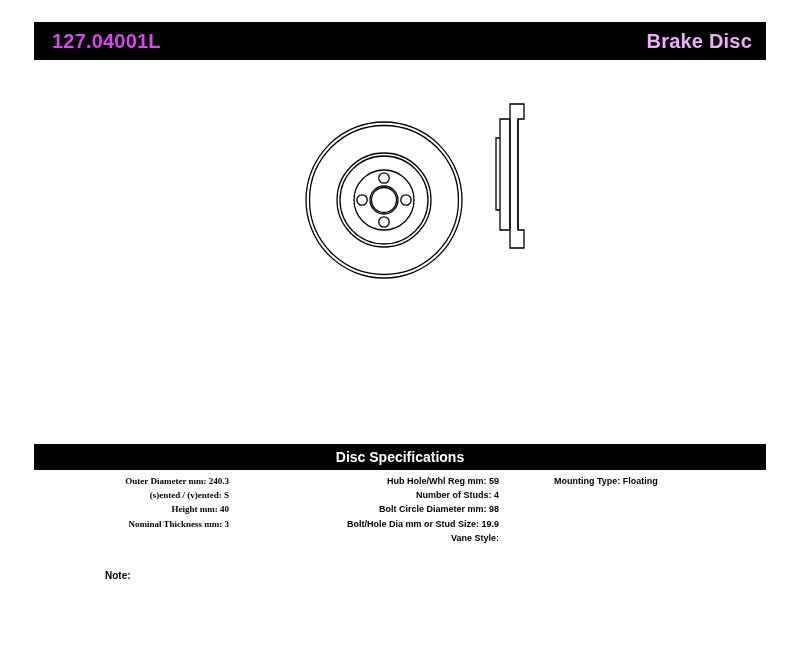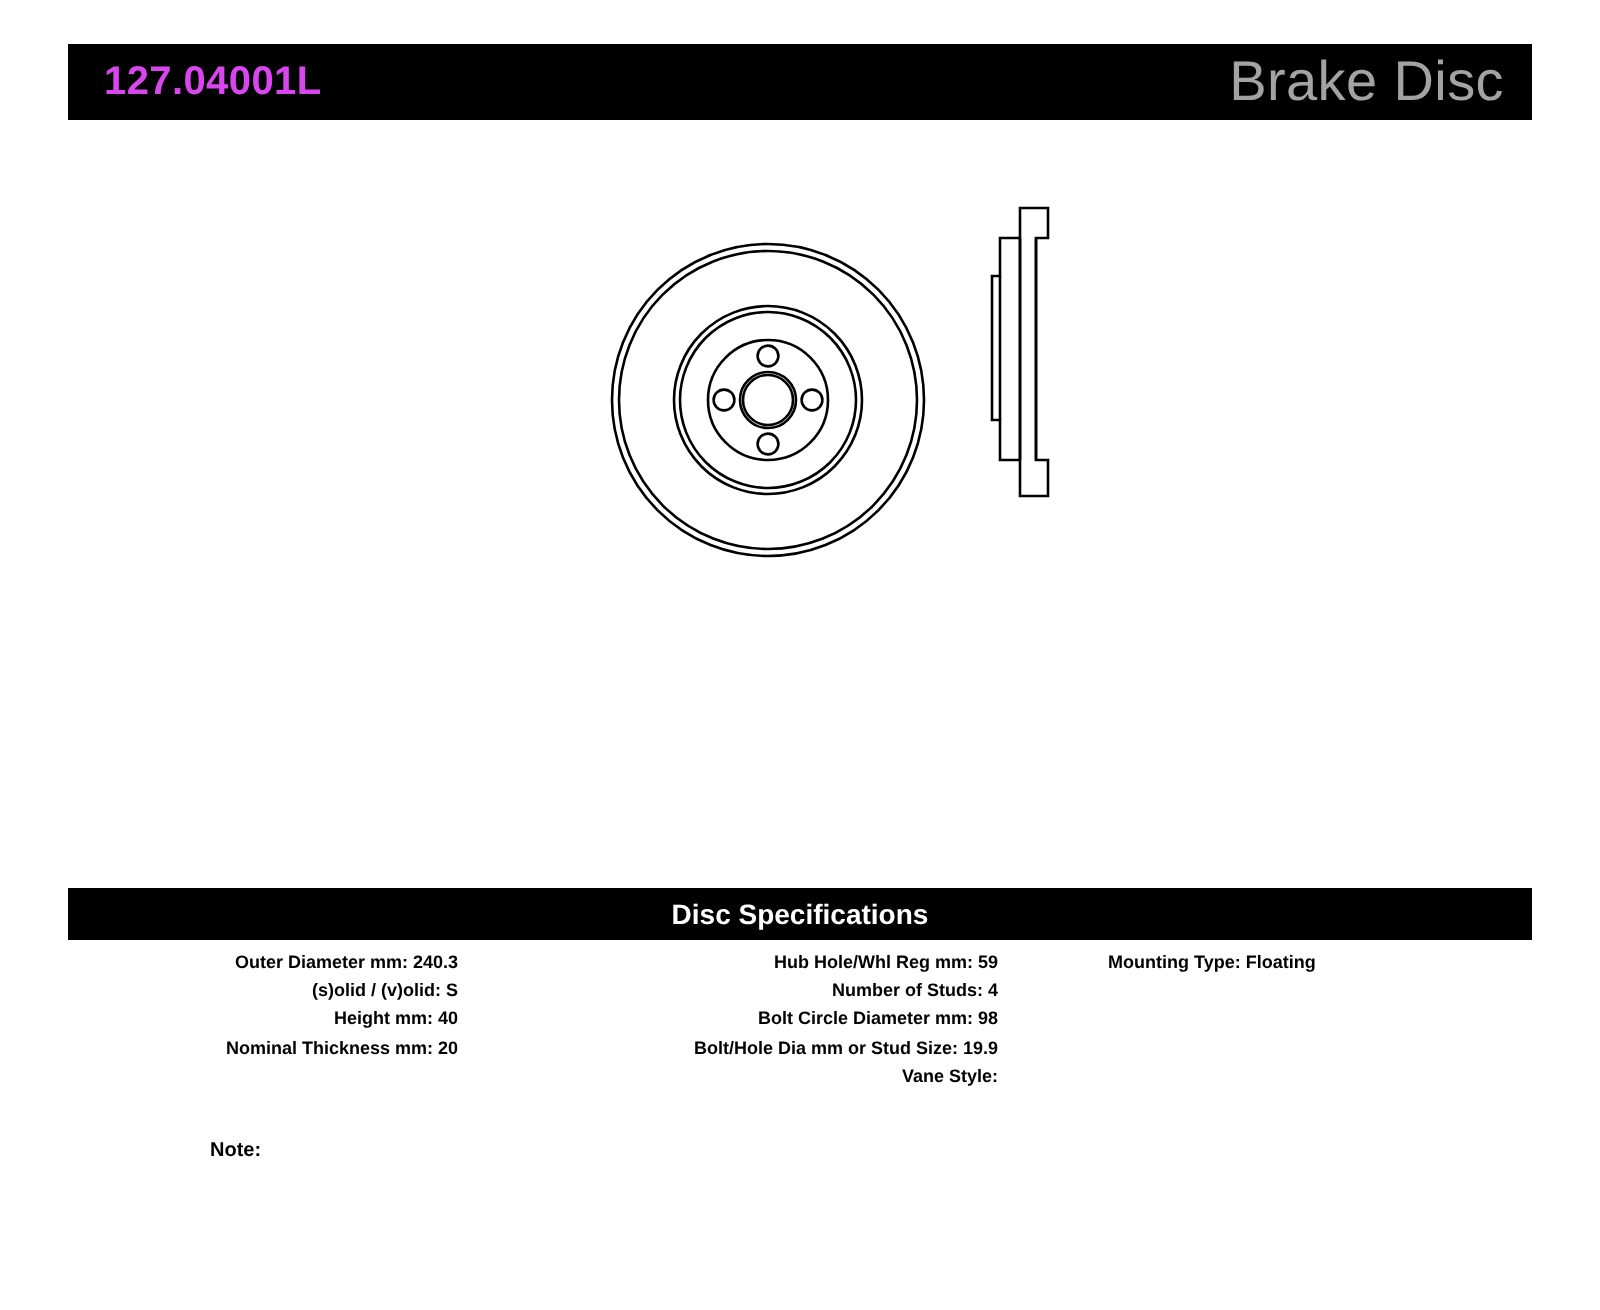--- a/index.html
+++ b/index.html
@@ -31,23 +31,23 @@
     padding: 0 14px 0 18px;
   }
   .part-number {
     color: #d946ef;
     font-size: 20px;
     font-weight: bold;
     letter-spacing: 0.2px;
     line-height: 1;
   }
   .product-type {
-    color: #a3a3a3;
-    font-size: 28px;
-    font-weight: normal;
+    color: #f0abfc;
+    font-size: 20px;
+    font-weight: bold;
     letter-spacing: 0.2px;
     line-height: 1;
   }
 
   
   .drawing-area {
     position: absolute;
     left: 34px;
     top: 70px;
     width: 732px;
@@ -87,21 +87,21 @@
     left: 34px;
     top: 474px;
     width: 732px;
     font-size: 9px;
     font-weight: bold;
   }
   .col {
     position: absolute;
     top: 0;
   }
-  .col-left  { left: 0px;   width: 195px; text-align: right; }
+  .col-left  { left: 0px;   width: 195px; text-align: right; font-family: Liberation Serif, serif; }
   .col-mid   { left: 205px; width: 260px; text-align: right; }
   .col-right { left: 520px; width: 212px; text-align: left; }
 
   .spec-line {
     line-height: 14.2px;
     white-space: nowrap;
   }
 
   .note-row {
     position: absolute;
@@ -172,23 +172,23 @@
 </div>
 
 <div class="spec-title-bar">
   <span class="spec-title">Disc Specifications</span>
 </div>
 
 <div class="spec-columns">
 
   <div class="col col-left">
     <div class="spec-line">Outer Diameter mm: 240.3</div>
-    <div class="spec-line">(s)olid / (v)olid: S</div>
+    <div class="spec-line">(s)ented / (v)ented: S</div>
     <div class="spec-line">Height mm: 40</div>
-    <div class="spec-line">Nominal Thickness mm: 20</div>
+    <div class="spec-line">Nominal Thickness mm: 3</div>
   </div>
 
   <div class="col col-mid">
     <div class="spec-line">Hub Hole/Whl Reg mm: 59</div>
     <div class="spec-line">Number of Studs: 4</div>
     <div class="spec-line">Bolt Circle Diameter mm: 98</div>
     <div class="spec-line">Bolt/Hole Dia mm or Stud Size: 19.9</div>
     <div class="spec-line">Vane Style:</div>
   </div>
 

